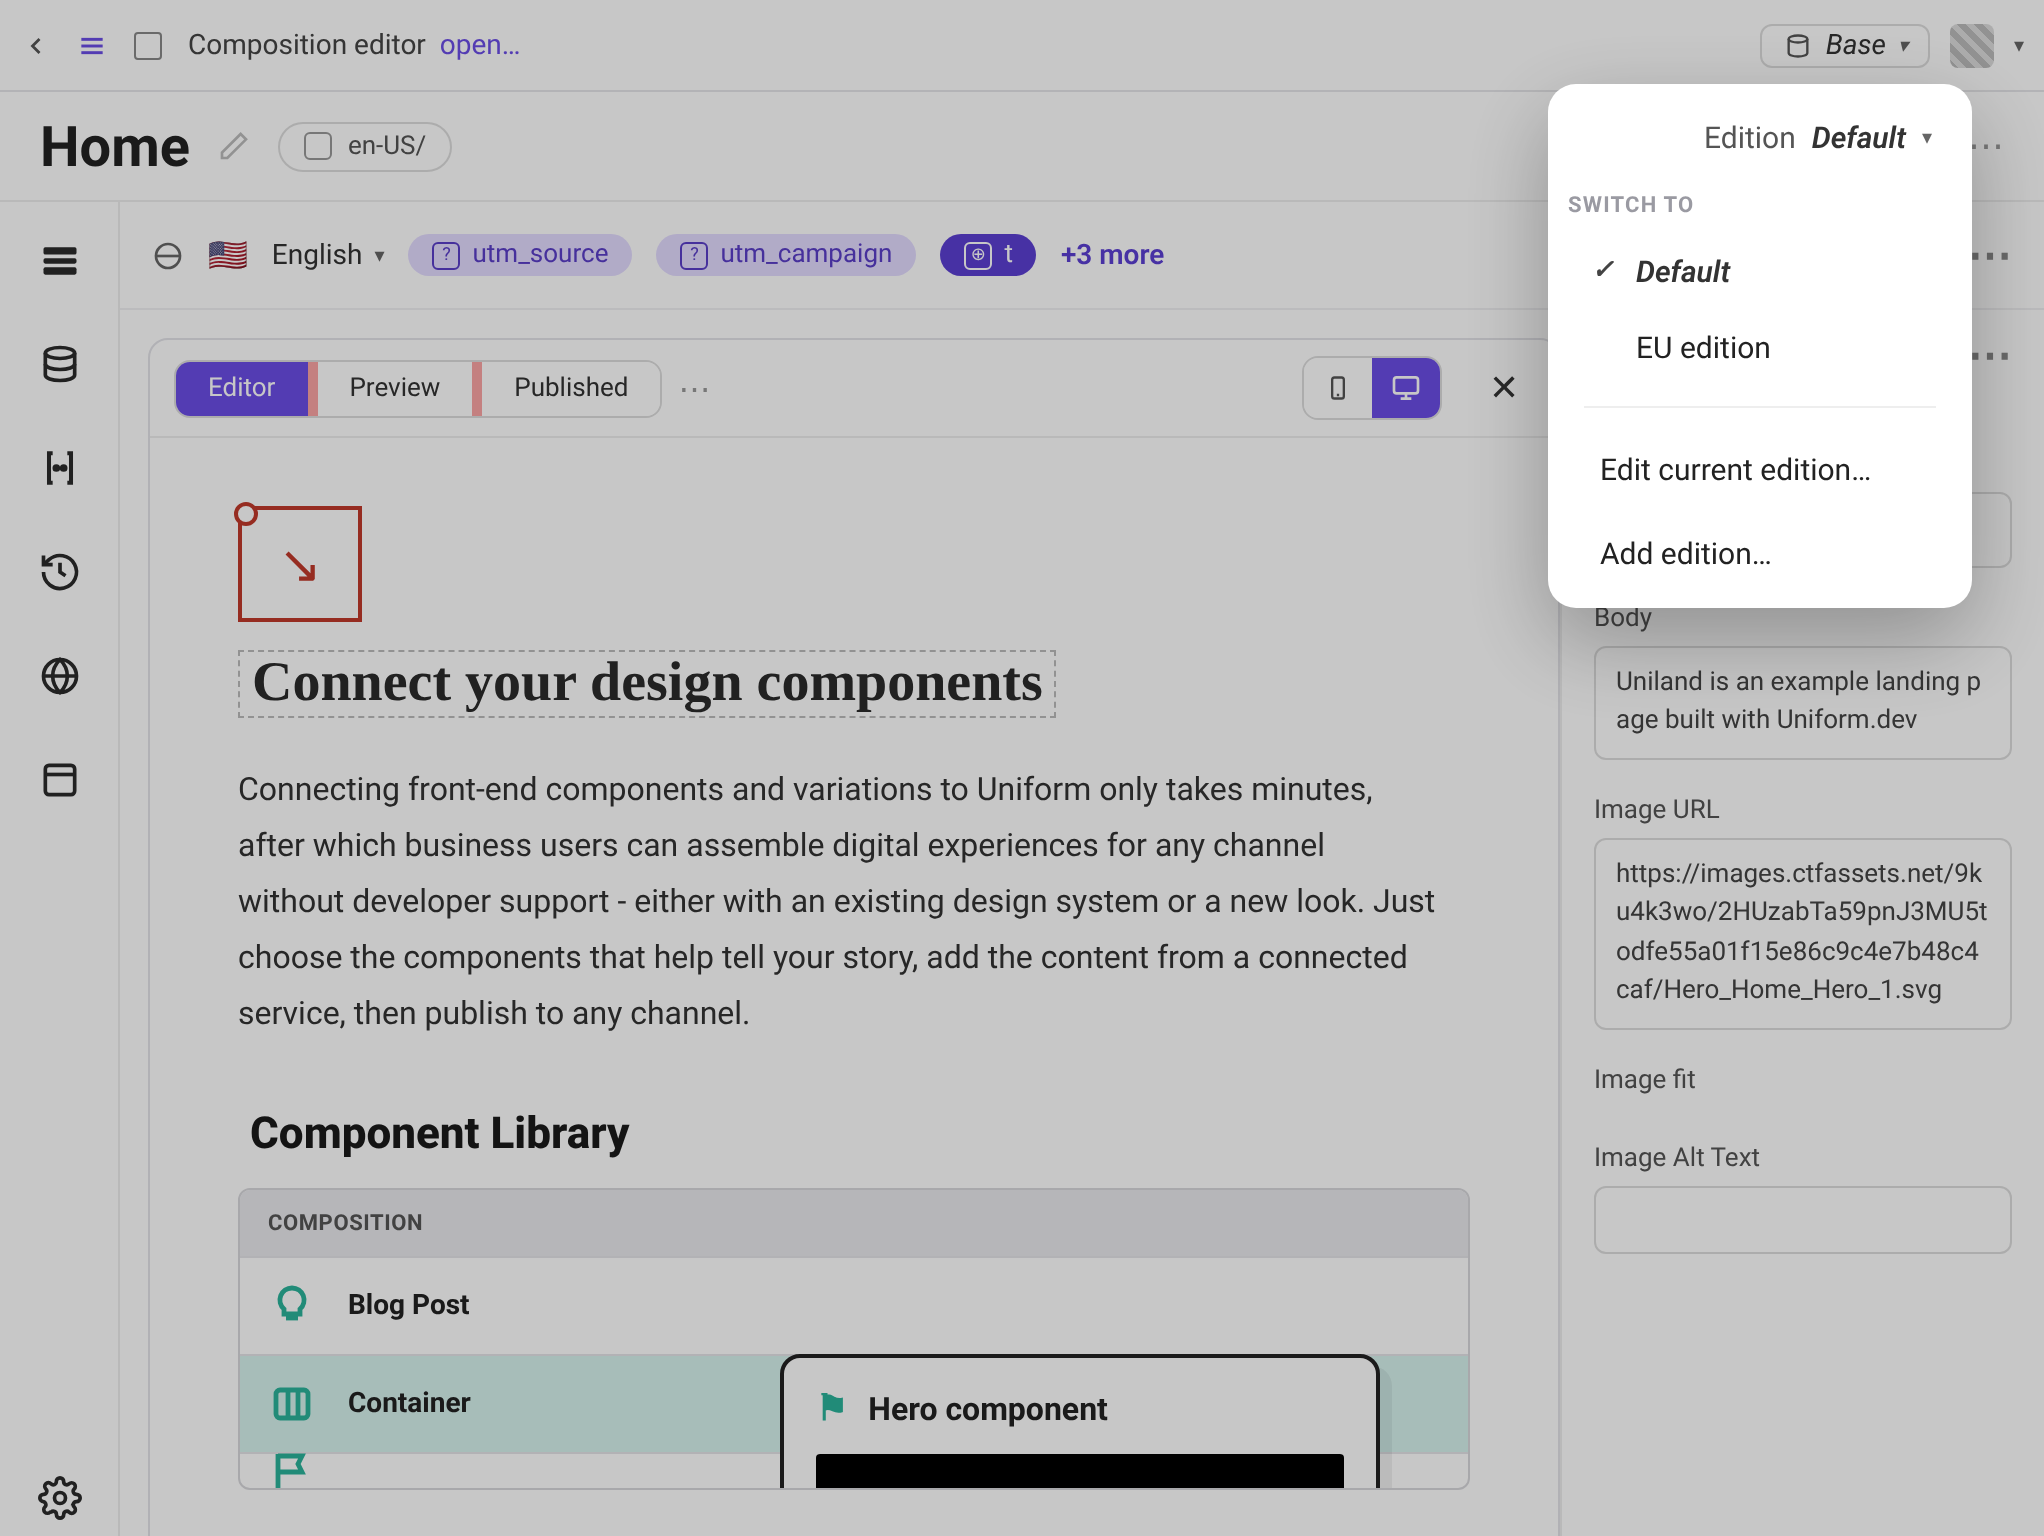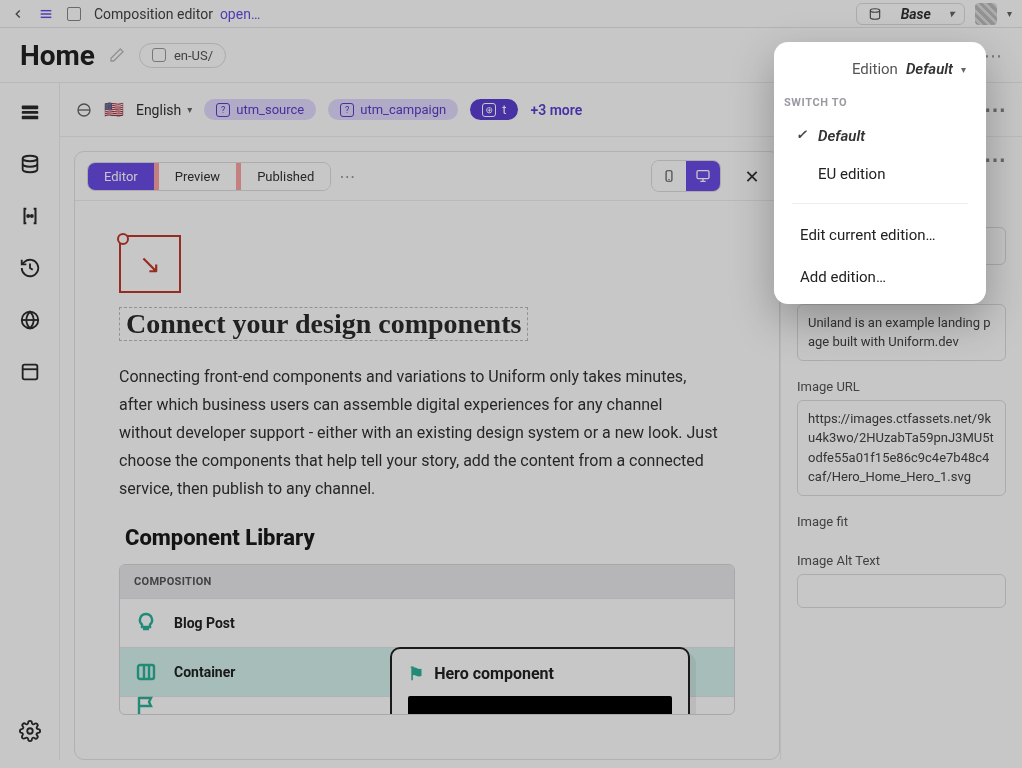--- a/index.html
+++ b/index.html
@@ -1,27 +1,27 @@
 <!DOCTYPE html>
 <html><head>
 <meta charset="utf-8">
 <style>
   *{box-sizing:border-box;margin:0;padding:0;font-family:-apple-system,BlinkMacSystemFont,"Segoe UI",Roboto,sans-serif}
   body{width:1022px;height:768px;overflow:hidden;background:#fff;font-size:14px;color:#1a1a1a;position:relative}
   .dim-overlay{position:absolute;inset:0;background:rgba(0,0,0,.22);z-index:50;pointer-events:none}
 
   
-  .topbar{height:28px;display:flex;align-items:center;padding:0 10px;border-bottom:1px solid #e6e6e9;gap:10px;background:#fff}
+  .topbar{height:46px;display:flex;align-items:center;padding:0 10px;border-bottom:1px solid #e6e6e9;gap:10px;background:#fff}
   .topbar .left{display:flex;align-items:center;gap:12px}
   .ic{width:16px;height:16px;display:inline-flex;align-items:center;justify-content:center;color:#555}
   .doc-ic{width:14px;height:14px;border:1.5px solid #888;border-radius:2px;position:relative}
   .crumb{color:#444}
   .crumb .open{color:#6b4de6}
   .spacer{flex:1}
-  .base-pill{display:flex;align-items:center;gap:18px;border:1px solid #ddd;border-radius:6px;padding:2px 10px;color:#333;font-style:italic;font-weight:700}
+  .base-pill{display:flex;align-items:center;gap:6px;border:1px solid #ddd;border-radius:6px;padding:2px 10px;color:#333;font-style:italic;font-weight:400}
   .avatar{width:22px;height:22px;border-radius:4px;background:repeating-linear-gradient(45deg,#bbb,#bbb 3px,#ddd 3px,#ddd 6px)}
   .chev{font-size:10px;color:#666}
 
   
   .titlebar{height:55px;display:flex;align-items:center;padding:0 18px 0 20px;gap:14px;border-bottom:1px solid #eee}
   .titlebar h1{font-size:28px;font-weight:700;color:#222}
   .pencil{color:#bbb}
   .locale-pill{display:flex;align-items:flex-start;gap:8px;border:1px solid #ddd;border-radius:18px;padding:4px 12px;color:#555;font-size:13px}
   .locale-glyph{width:14px;height:14px;border:1.5px solid #999;border-radius:3px}
   .edition{display:flex;align-items:center;gap:8px;color:#333}
@@ -57,21 +57,21 @@
   .device-seg{display:flex;border:1px solid #ddd;border-radius:8px;overflow:hidden;margin-left:auto}
   .device-seg .btn{width:34px;height:30px;display:flex;align-items:center;justify-content:center;background:#fff;color:#555}
   .device-seg .btn.active{background:#6b4de6;color:#fff}
   .close-x{width:30px;height:30px;display:flex;align-items:center;justify-content:center;color:#333;font-size:18px;margin-left:8px}
 
   .canvas-body{padding:34px 44px;overflow:auto}
   .hero-ic{width:62px;height:58px;border:2.5px solid #c0392b;display:flex;align-items:center;justify-content:center;margin-bottom:14px;position:relative}
   .hero-ic::before{content:"";position:absolute;left:-4px;top:-4px;width:8px;height:8px;border:2px solid #c0392b;border-radius:50%;background:#fff}
   .hero-ic .arrow{font-size:26px;color:#c0392b;transform:rotate(0deg)}
   .headline{font-family:Georgia,"Times New Roman",serif;font-size:28px;font-weight:700;color:#2b2b2b;border:1px dashed #bbb;padding:0 6px;display:inline-block;margin-bottom:22px}
-  .bodytxt{font-size:16px;line-height:1.75;color:#333;max-width:600px;margin-bottom:22px}
+  .bodytxt{font-size:16px;line-height:1.75;color:#333;max-width:600px;margin-bottom:34px}
   .lib-title{font-size:22px;font-weight:800;color:#1a1a1a;margin:0 0 14px 6px}
   .lib-table{border:1px solid #d8d8dc;border-radius:6px;overflow:hidden;position:relative}
   .lib-head{display:flex;background:#e9e9ed;font-size:11px;font-weight:700;color:#555;letter-spacing:.3px}
   .lib-head div{padding:10px 14px}
   .col-name{width:262px}
   .lib-row{display:flex;align-items:center;padding:10px 12px;border-top:1px solid #e4e4e8;gap:14px}
   .lib-row.sel{background:#d7f3ee}
   .lib-ic{width:28px;height:28px;color:#2bb39a;display:flex;align-items:center;justify-content:center}
   .lib-row .name{font-weight:700;color:#222}
   .hero-card{position:absolute;left:270px;top:82px;width:300px;border:2px solid #222;border-radius:10px;background:#fff;padding:14px 16px 0;box-shadow:6px 6px 0 rgba(0,0,0,.06)}

